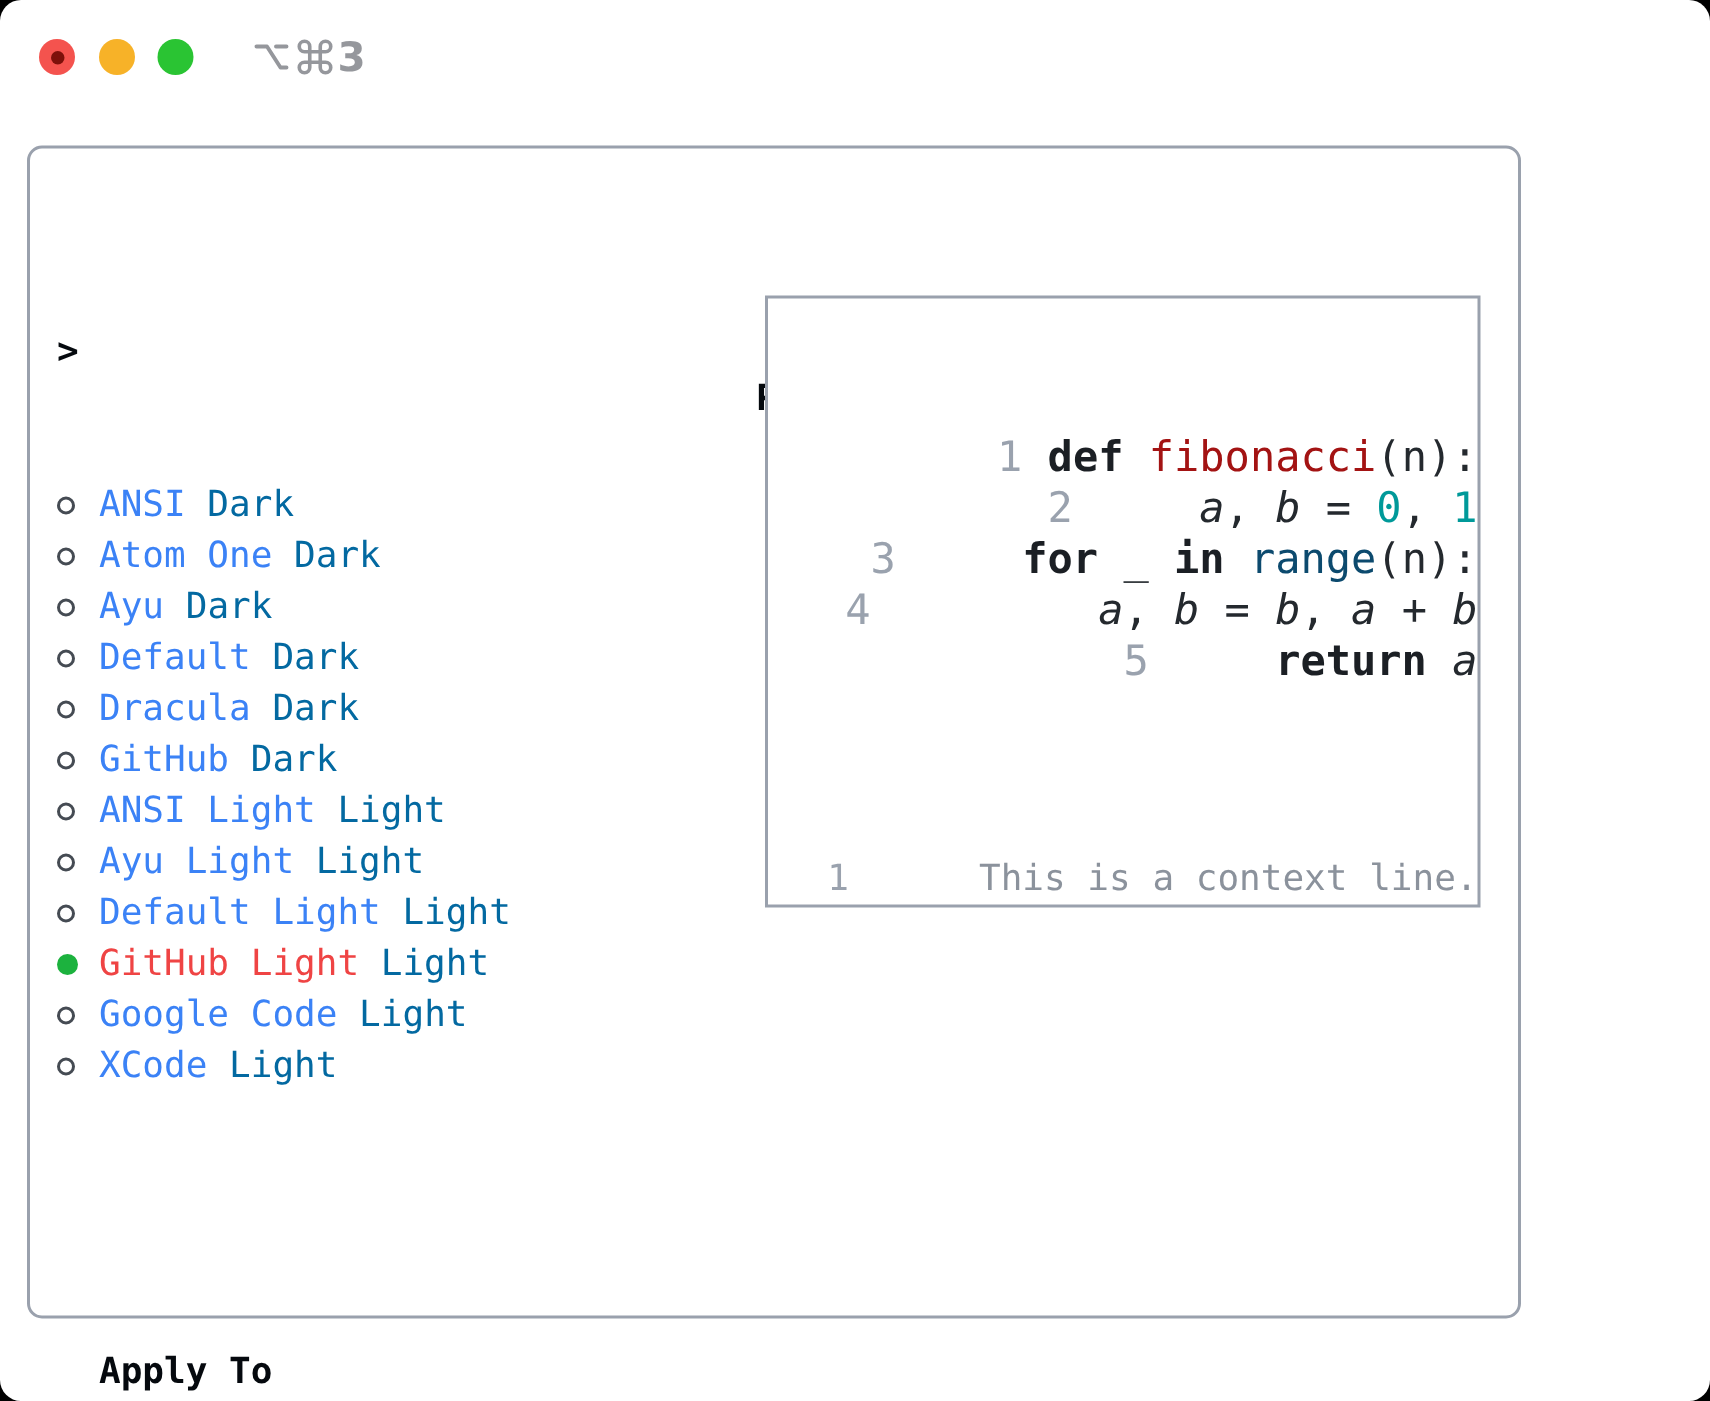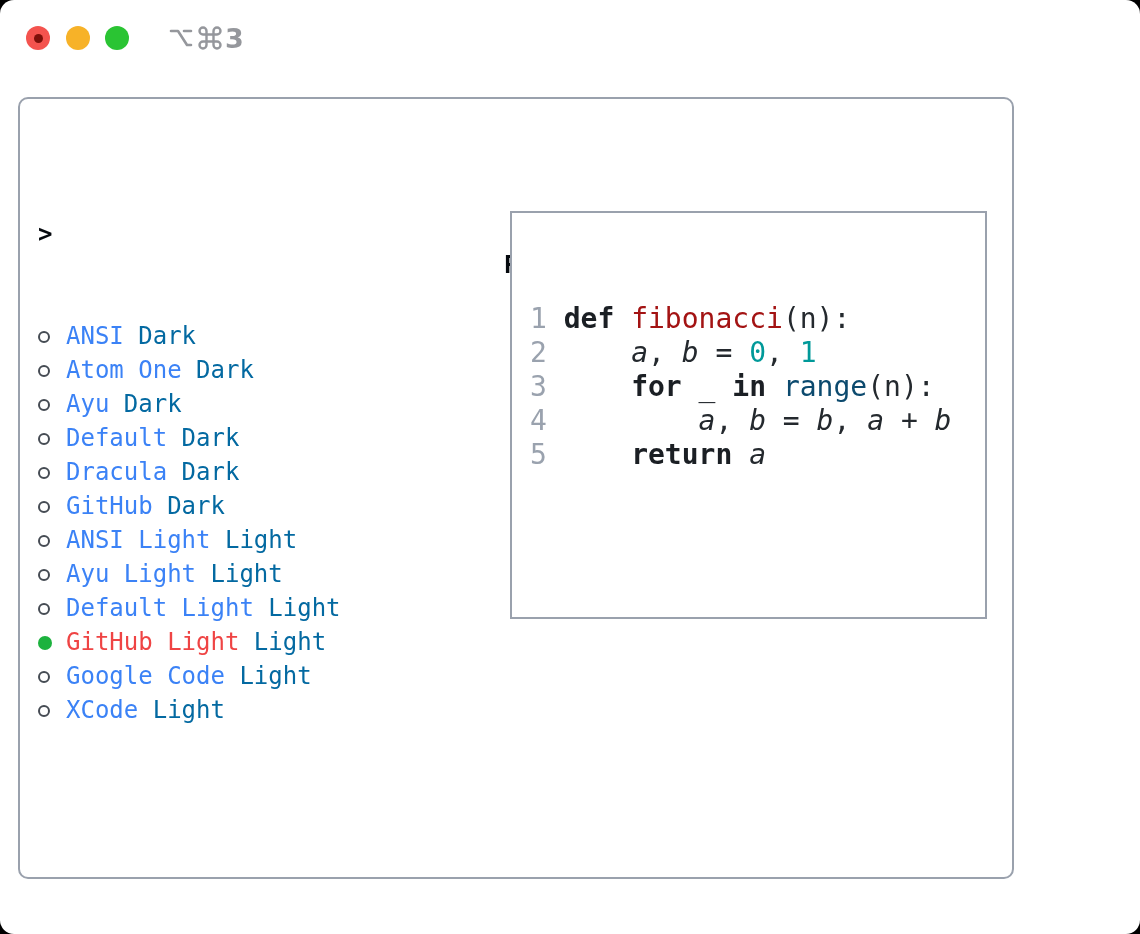--- a/index.html
+++ b/index.html
@@ -34,23 +34,23 @@
   .ring{width:12px;height:12px;border:2px solid #454b53;border-radius:50%;box-sizing:border-box;margin-top:1px;}
   .dot{width:14px;height:14px;border-radius:50%;background:#1cb23e;margin-top:1px;}
   .h-bold{color:#05090e;font-weight:700;}
   .t-name{color:#3b82f6;}
   .t-name.sel{color:#ef4444;}
   .t-tag{color:#0369a1;}
   .spacer{height:34px;}
   
   .preview-label{position:absolute;left:484px;top:149px;font-size:24px;line-height:34px;font-weight:700;color:#05090e;}
   .preview-box{
-    position:absolute;left:490px;top:112px;width:477px;height:408px;
+    position:absolute;left:490px;top:98px;width:477px;height:408px;
     border:2px solid #9aa1ad;background:#fff;box-sizing:border-box;
-    padding:51px 0 0 18px;white-space:pre;overflow:hidden;
+    padding:51px 0 0 18px;white-space:pre;overflow:hidden;text-align:right;
   }
   .code-line{font-size:28px;line-height:34px;height:34px;}
   .diff-line{font-size:24px;line-height:34px;height:34px;}
   .lnum{color:#9aa2ae;}
   .tk-plain{color:#24292e;}
   .tk-kw{color:#1b1f24;font-weight:700;}
   .tk-fn{color:#a31313;}
   .tk-num{color:#009999;}
   .tk-builtin{color:#0c4a6e;}
   .tk-var{color:#24292e;font-style:italic;}
@@ -81,26 +81,31 @@
   </div>
 
   <div class="panel">
 
     <div class="left">
       <div class="row">
         <span class="marker-col"><span class="cursor">&gt;</span></span>
       </div>
       <div id="theme-list"><div class="row"><span class="marker-col"><span class="ring"></span></span><span class="t-name">ANSI</span><span class="t-tag"> Dark</span></div><div class="row"><span class="marker-col"><span class="ring"></span></span><span class="t-name">Atom One</span><span class="t-tag"> Dark</span></div><div class="row"><span class="marker-col"><span class="ring"></span></span><span class="t-name">Ayu</span><span class="t-tag"> Dark</span></div><div class="row"><span class="marker-col"><span class="ring"></span></span><span class="t-name">Default</span><span class="t-tag"> Dark</span></div><div class="row"><span class="marker-col"><span class="ring"></span></span><span class="t-name">Dracula</span><span class="t-tag"> Dark</span></div><div class="row"><span class="marker-col"><span class="ring"></span></span><span class="t-name">GitHub</span><span class="t-tag"> Dark</span></div><div class="row"><span class="marker-col"><span class="ring"></span></span><span class="t-name">ANSI Light</span><span class="t-tag"> Light</span></div><div class="row"><span class="marker-col"><span class="ring"></span></span><span class="t-name">Ayu Light</span><span class="t-tag"> Light</span></div><div class="row"><span class="marker-col"><span class="ring"></span></span><span class="t-name">Default Light</span><span class="t-tag"> Light</span></div><div class="row"><span class="marker-col"><span class="dot"></span></span><span class="t-name sel">GitHub Light</span><span class="t-tag"> Light</span></div><div class="row"><span class="marker-col"><span class="ring"></span></span><span class="t-name">Google Code</span><span class="t-tag"> Light</span></div><div class="row"><span class="marker-col"><span class="ring"></span></span><span class="t-name">XCode</span><span class="t-tag"> Light</span></div></div>
       <div class="spacer"></div>
+      <div class="row">
+        <span class="marker-col"></span>
+        <span class="h-bold">Apply To</span>
+      </div>
       
       
       
     </div>
 
     <div class="preview-label">Preview</div>
 
     <div class="preview-box">
       <div id="code-lines"><div class="code-line"><span class="lnum">1</span> <span class="tk-kw">def </span><span class="tk-fn">fibonacci</span><span class="tk-plain">(n):</span></div><div class="code-line"><span class="lnum">2</span> <span class="tk-plain">    </span><span class="tk-var">a</span><span class="tk-plain">, </span><span class="tk-var">b</span><span class="tk-plain"> = </span><span class="tk-num">0</span><span class="tk-plain">, </span><span class="tk-num">1</span></div><div class="code-line"><span class="lnum">3</span> <span class="tk-plain">    </span><span class="tk-kw">for </span><span class="tk-plain">_ </span><span class="tk-kw">in </span><span class="tk-builtin">range</span><span class="tk-plain">(n):</span></div><div class="code-line"><span class="lnum">4</span> <span class="tk-plain">        </span><span class="tk-var">a</span><span class="tk-plain">, </span><span class="tk-var">b</span><span class="tk-plain"> = </span><span class="tk-var">b</span><span class="tk-plain">, </span><span class="tk-var">a</span><span class="tk-plain"> + </span><span class="tk-var">b</span></div><div class="code-line"><span class="lnum">5</span> <span class="tk-plain">    </span><span class="tk-kw">return </span><span class="tk-var">a</span></div></div>
       <div class="spacer"></div>
+      <div id="diff-lines"><div class="diff-line"><span class="lnum">1</span><span class="df-context">      This is a context line.</span></div><div class="diff-line"></div></div>
     </div>
 
   </div>
 </div>
 
 </body></html>

